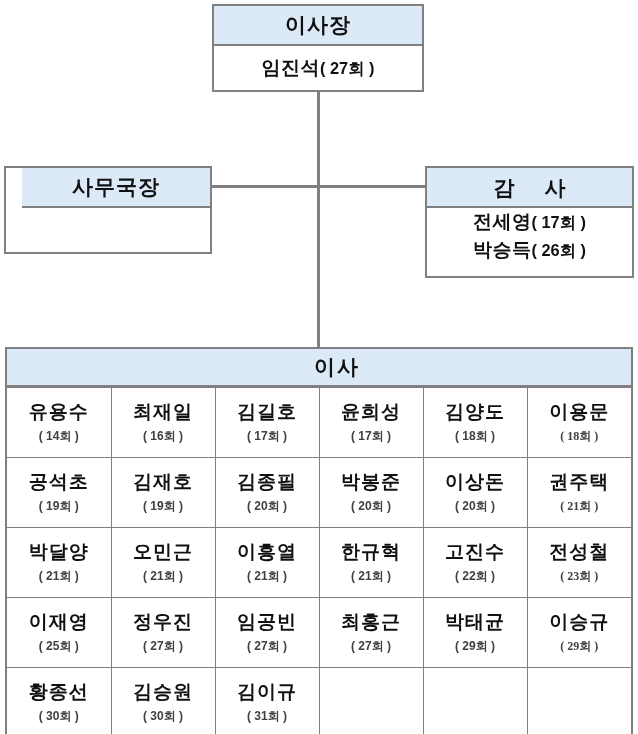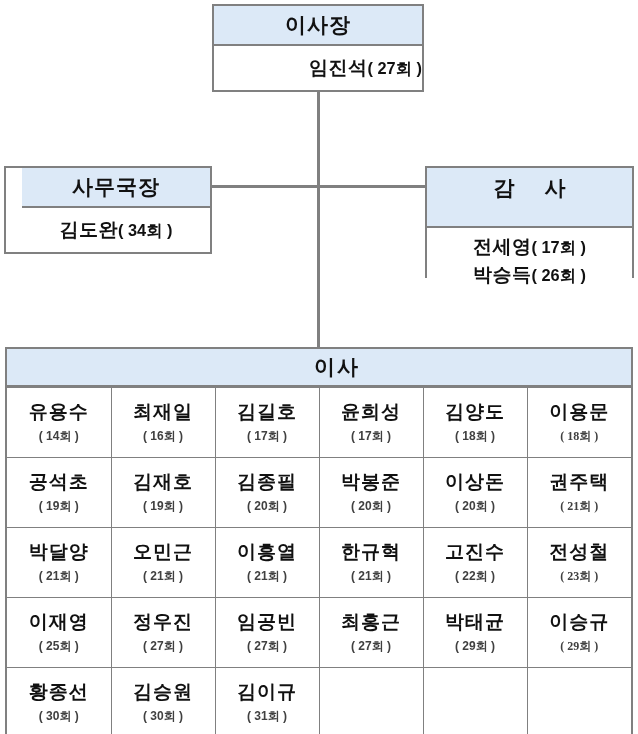--- a/index.html
+++ b/index.html
@@ -66,21 +66,20 @@
   }
   #chairman-box .box-title {
     height: 40px;
     line-height: 38px;
     font-size: 21px;
   }
   #chairman-box .box-body {
     height: 44px;
     line-height: 44px;
     font-size: 19px;
-    text-align: right;
   }
 
   
   #secretary-box {
     left: 4px;
     top: 166px;
     width: 208px;
     height: 88px;
     padding-left: 16px;
   }
@@ -96,29 +95,28 @@
   }
 
   
   #auditor-box {
     left: 425px;
     top: 166px;
     width: 209px;
     height: 112px;
   }
   #auditor-box .box-title {
-    height: 60px;
+    height: 40px;
     line-height: 40px;
     font-size: 21px;
     letter-spacing: 12px;
     text-indent: 12px;
   }
   #auditor-box .box-body {
     height: 66px;
-    padding-top: 5px;
     font-size: 19px;
     line-height: 28px;
   }
 
   
   .line {
     position: absolute;
     background: #808080;
     z-index: 1;
   }
@@ -206,25 +204,20 @@
     <div class="box-title">이사장</div>
     <div class="box-body">
       <div class="member-line">
         <span>임진석</span><span class="term">( 27회 )</span>
       </div>
     </div>
   </div>
 
   <div class="box" id="secretary-box">
     <div class="box-title">사무국장</div>
-    <div class="box-body">
-      <div class="member-line">
-        <span>김도완</span><span class="term">( 34회 )</span>
-      </div>
-    </div>
   </div>
 
   <div class="box" id="auditor-box">
     <div class="box-title">감 사</div>
     <div class="box-body">
       <div class="member-line">
         <span>전세영</span><span class="term">( 17회 )</span>
       </div>
       <div class="member-line">
         <span>박승득</span><span class="term">( 26회 )</span>

